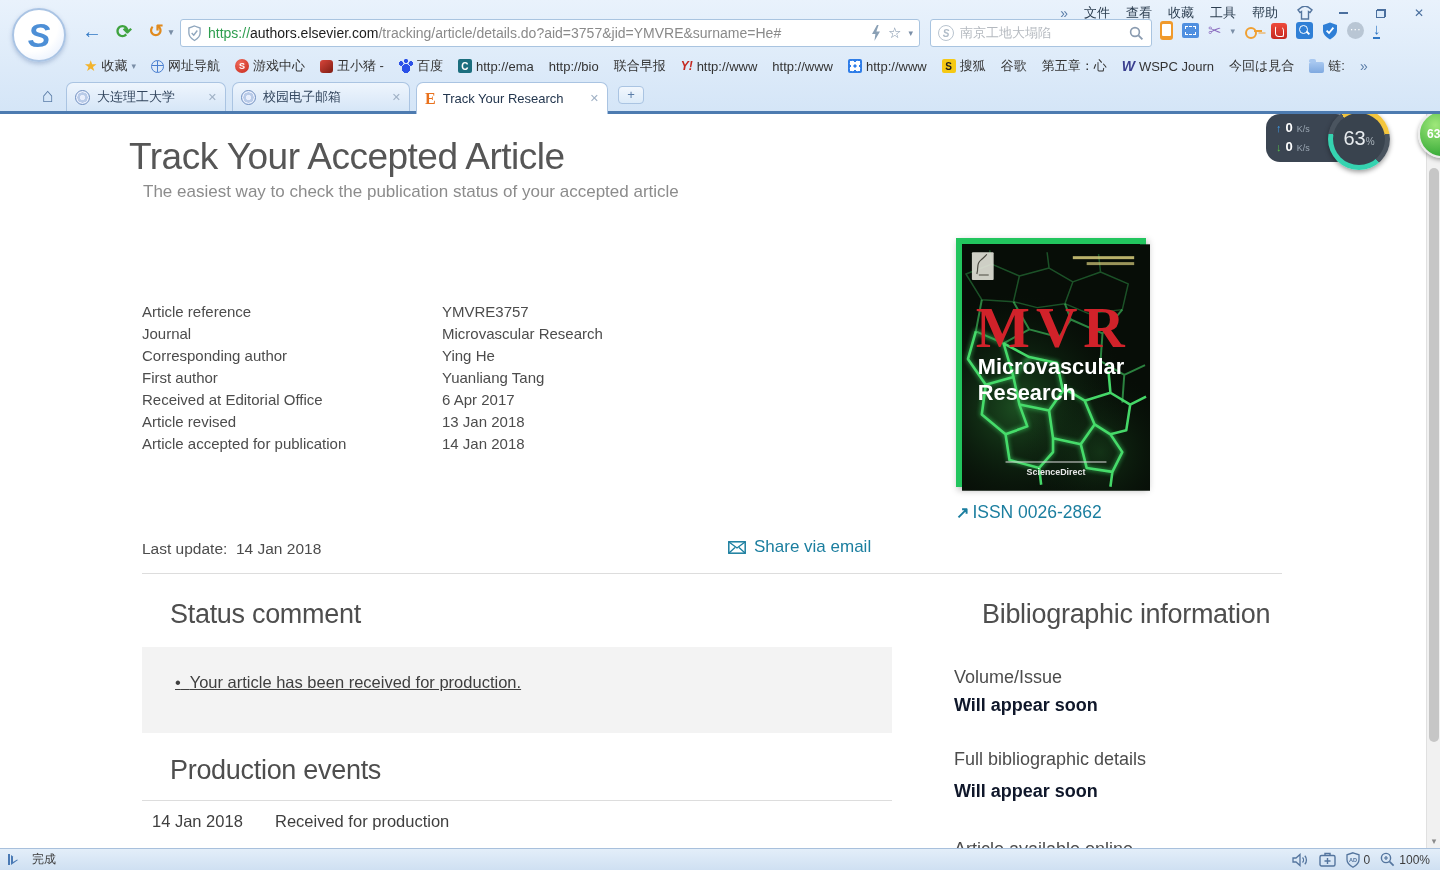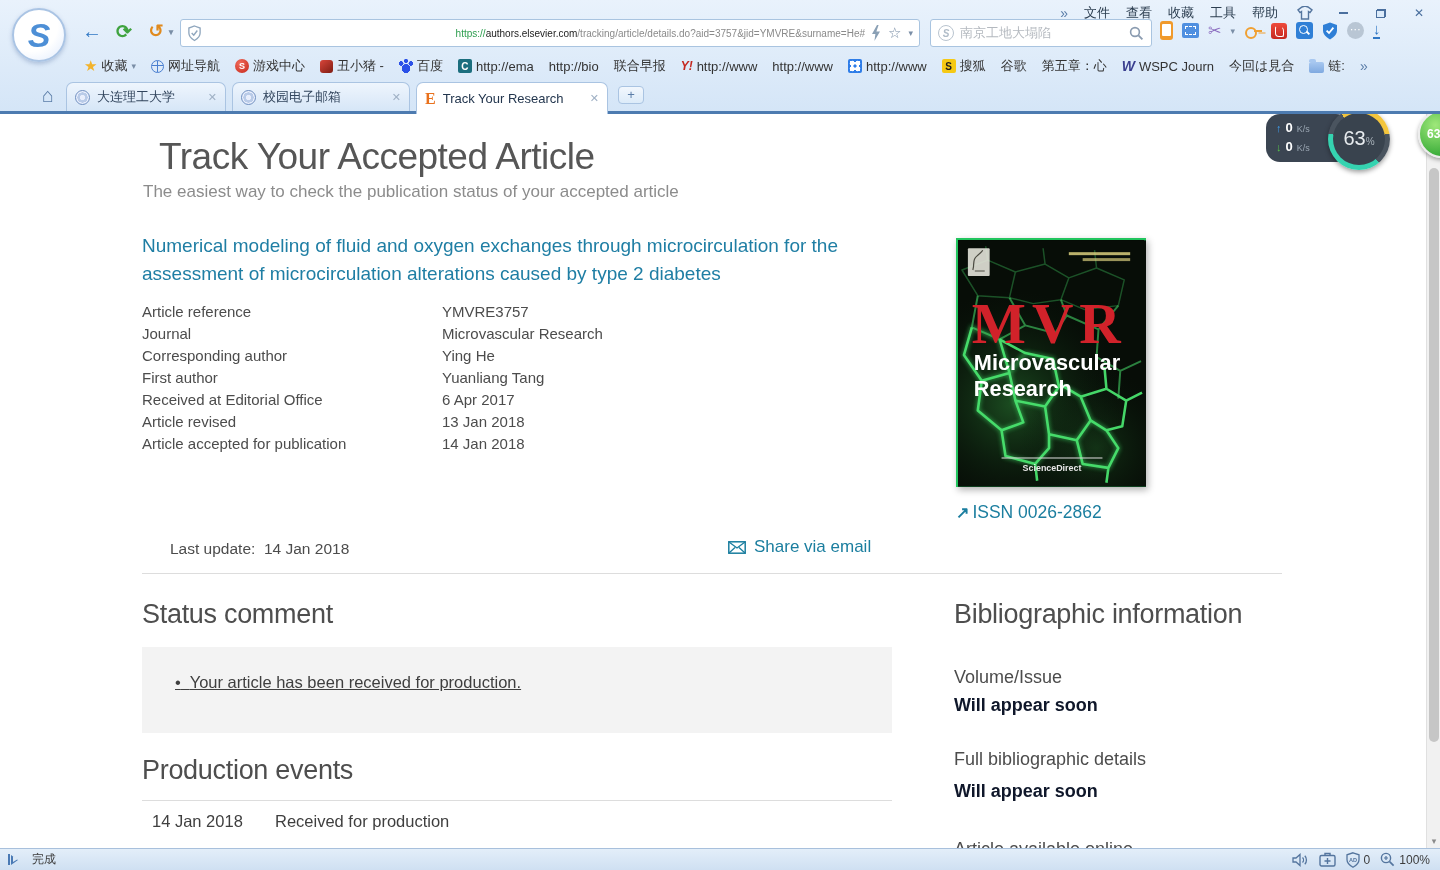--- a/index.html
+++ b/index.html
@@ -29,21 +29,21 @@
 
   .navrow { position:absolute; top:18px; left:0; width:1440px; height:34px; }
   .navbtn { position:absolute; top:2px; font-weight:bold; text-align:center; width:24px; }
   .nb-back { left:80px; color:#2f77c4; font-size:20px; }
   .nb-refresh { left:112px; color:#3fa33f; font-size:19px; }
   .nb-undo { left:144px; color:#e08a1e; font-size:18px; }
   .nb-caret { left:166px; color:#7a8ea6; font-size:9px; top:9px; width:10px; }
 
   .urlbar { position:absolute; left:180px; top:1px; width:740px; height:28px; background:#fff;
             border:1px solid #a9c4e0; border-radius:3px; display:flex; align-items:center; padding:0 6px; }
-  .urltext { font-size:10px; white-space:nowrap; overflow:hidden; flex:1;text-align:right; }
+  .urltext { font-size:14px; white-space:nowrap; overflow:hidden; flex:1; }
   .u-proto { color:#2e9e4f; }
   .u-host { color:#1c1c1c; }
   .u-path { color:#8a8a8a; }
   .urlic { display:flex; align-items:center; gap:7px; margin-left:6px; }
   .star-g { color:#7a8ea6; font-size:15px; }
   .caret-g { color:#7a8ea6; font-size:9px; }
 
   .searchbox { position:absolute; left:930px; top:1px; width:222px; height:28px; background:#fff;
                border:1px solid #a9c4e0; border-radius:3px; display:flex; align-items:center; padding:0 7px; gap:6px; }
   .s-logo { width:16px; height:16px; border-radius:50%; border:1.6px solid #b9c4cf; color:#b0bcc8;
@@ -112,34 +112,34 @@
 
   
   .page { position:absolute; top:114px; left:0; width:1440px; height:734px; background:#fff; overflow:hidden; }
   .abs { position:absolute; }
   .h1 { font-size:37px; color:#565656; letter-spacing:-0.5px; }
   .sub { font-size:17px; color:#8c8c8c; }
   .arttitle { font-size:19px; color:#1f7ea4; line-height:28px; width:710px; }
   .drow { position:absolute; font-size:15px; color:#4c4c4c; }
   .dval { position:absolute; left:300px; white-space:nowrap; }
   .teal { color:#1b7e9f; }
-  .h2 { font-size:27px; color:#4e4e4e; letter-spacing:-0.3px; }
+  .h2 { font-size:27px; color:#4e4e4e; letter-spacing:-0.3px;margin-left:28px; }
   .graybox { background:#f3f3f3; width:750px; height:86px; }
   .bullettxt { font-size:16.5px; color:#3f3f3f; }
   .hr { background:#ddd; height:1px; }
   .biblbl { font-size:18px; color:#4c4c4c; }
   .bibval { font-size:18px; color:#0f172a;font-weight:bold; }
-  .lastupd { font-size:15.5px; color:#4c4c4c;margin-left:28px; }
+  .lastupd { font-size:15.5px; color:#4c4c4c; }
   .sharelink { font-size:17px; display:flex; align-items:center; gap:8px; }
   .issn { font-size:17.5px; display:flex; align-items:center; gap:3px; }
   .issn .arrow { font-weight:bold; font-size:16px; }
   .evdate { font-size:16.5px; color:#3f3f3f; position:absolute; left:10px; }
   .evdesc { font-size:16.5px; color:#3f3f3f; position:absolute; left:133px; }
 
-  .cover { position:absolute; left:956px; top:124px; width:190px; height:249px; border:2px solid #22c55e;
+  .cover { position:absolute; left:956px; top:124px; width:190px; height:249px; border:6px solid #22c55e;
            box-shadow:2px 3px 7px rgba(0,0,0,.3); background:#050a05; }
 
   
   .pill { position:absolute; left:1266px; top:0px; width:84px; height:48px; background:#3b4552; border-radius:14px;
           padding:5px 8px 5px 10px; z-index:8; display:flex; flex-direction:column; justify-content:space-between; }
   .prow { display:flex; align-items:baseline; gap:4px; line-height:18px; }
   .parrow-up { color:#3f9ef0; font-size:11px; }
   .parrow-dn { color:#57c24a; font-size:11px; }
   .pnum { color:#fff; font-weight:bold; font-size:13px; }
   .punit { color:#9aa6b2; font-size:9px; }
@@ -333,24 +333,23 @@
         <span class="lbl">Track Your Research</span>
         <span class="tclose">✕</span>
       </div>
       <span class="newtab">+</span>
     </div>
     <div class="tabline"></div>
   </div>
 
   <div class="page">
 
-    <div class="abs h1" style="left:159px; top:22px;">Track Your Accepted Article</div>
+    <div class="abs h1" style="left:129px; top:22px;">Track Your Accepted Article</div>
     <div class="abs sub" style="left:143px; top:68px;">The easiest way to check the publication status of your accepted article</div>
 
-    <div class="abs arttitle" style="left:142px; top:118px;">Numerical modeling of fluid and oxygen exchanges through microcirculation for the assessment of microcirculation alterations caused by type 2 diabetes</div>
 
     <div class="abs" style="left:142px; top:189px; width:600px; height:160px;">
       <div class="drow" style="top:0;"><span>Article reference</span><span class="dval">YMVRE3757</span></div>
       <div class="drow" style="top:22px;"><span>Journal</span><span class="dval">Microvascular Research</span></div>
       <div class="drow" style="top:44px;"><span>Corresponding author</span><span class="dval">Ying He</span></div>
       <div class="drow" style="top:66px;"><span>First author</span><span class="dval">Yuanliang Tang</span></div>
       <div class="drow" style="top:88px;"><span>Received at Editorial Office</span><span class="dval">6 Apr 2017</span></div>
       <div class="drow" style="top:110px;"><span>Article revised</span><span class="dval">13 Jan 2018</span></div>
       <div class="drow" style="top:132px;"><span>Article accepted for publication</span><span class="dval">14 Jan 2018</span></div>
     </div>

